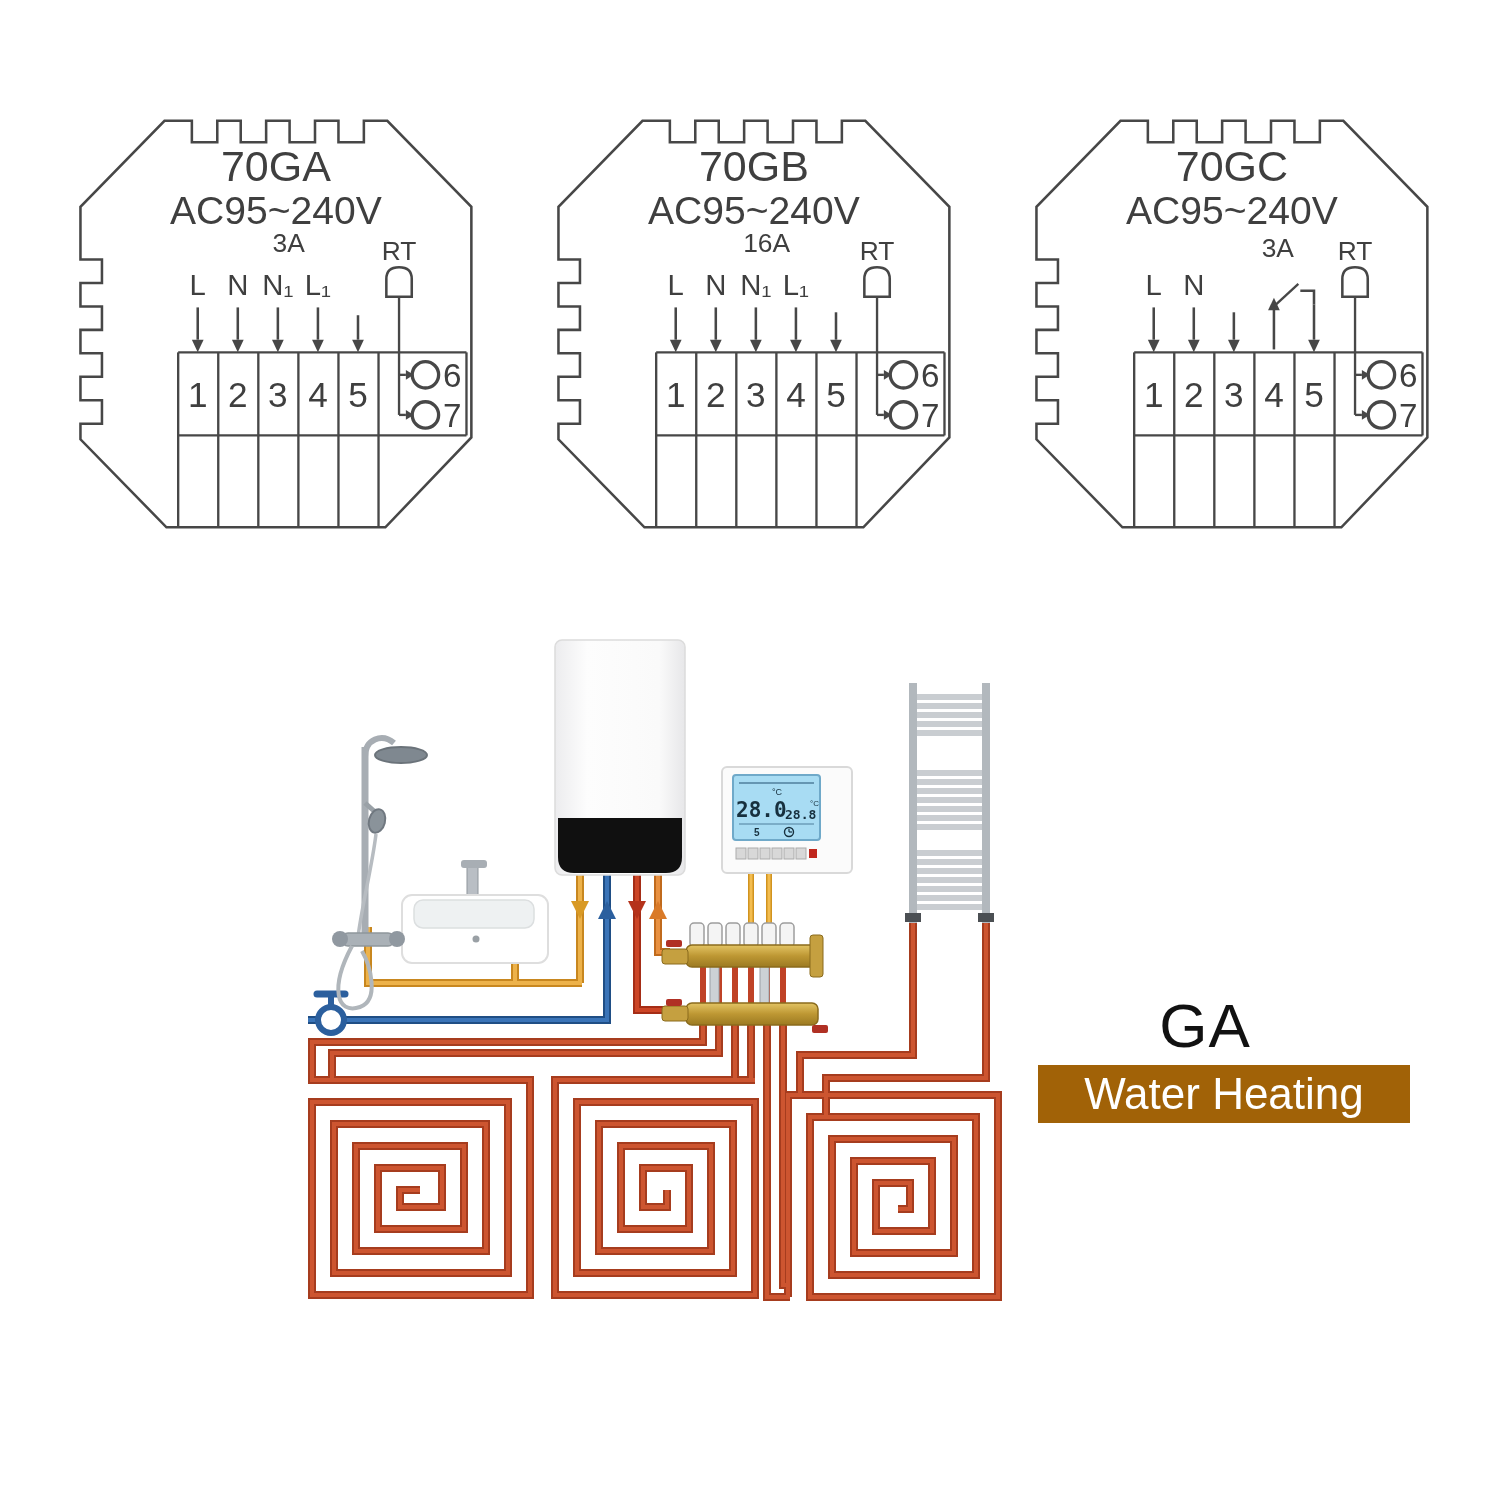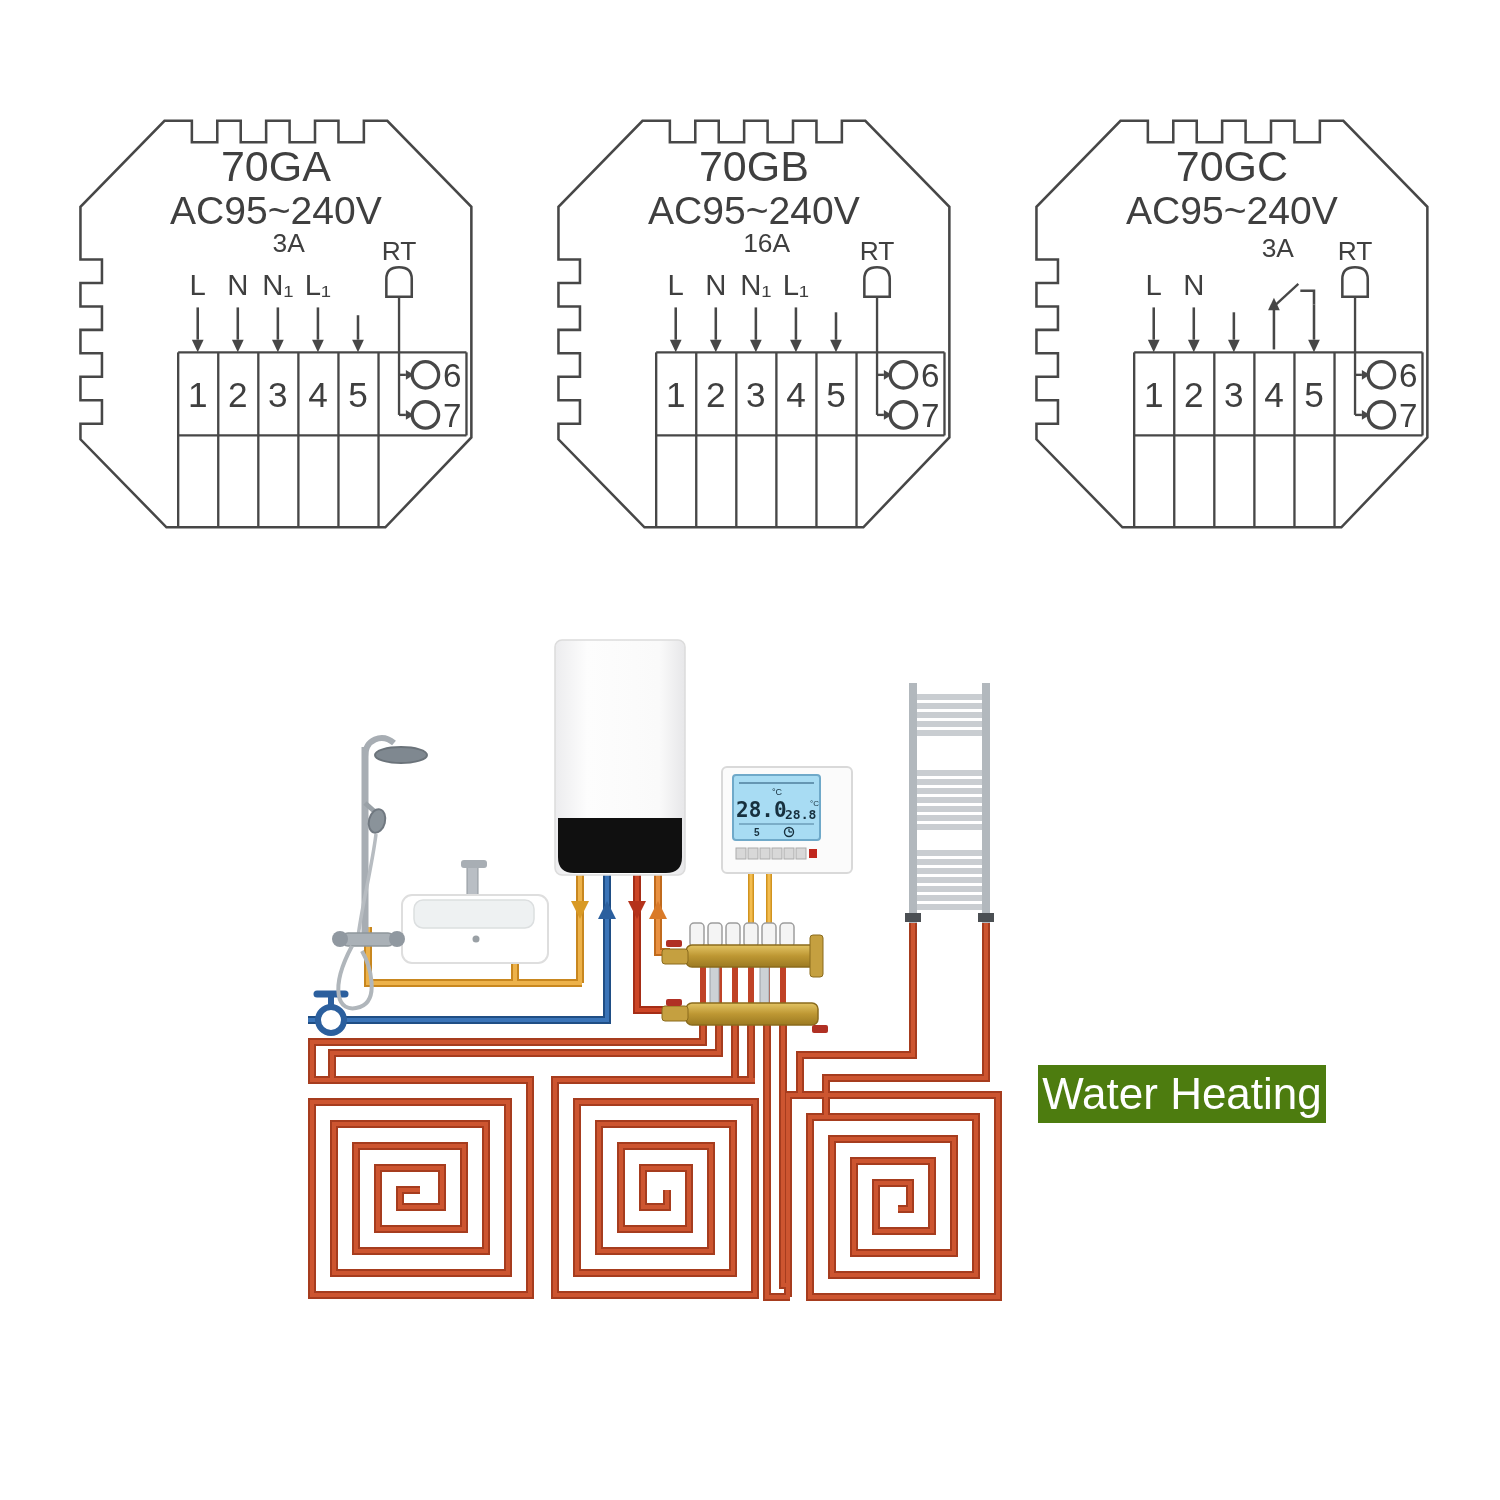--- a/index.html
+++ b/index.html
@@ -6,21 +6,21 @@
   body{width:1500px;font-family:"Liberation Sans",sans-serif;}
   .page{width:1500px;height:1500px;position:relative;background:#fff;overflow:hidden;}
   .diagrams-row{position:absolute;top:100px;left:0;width:1500px;display:flex;justify-content:center;gap:48px;}
   .wiring-svg{display:block;}
   .wiring-svg text{fill:#3f3f3f;font-family:"Liberation Sans",sans-serif;}
   .wire-label{font-family:"DejaVu Sans",sans-serif;}
   .system-section{position:absolute;top:605px;left:0;width:1500px;height:700px;}
   .system-svg{position:absolute;top:0;left:0;}
   .variant-label{position:absolute;left:1120px;top:385px;width:170px;text-align:center;
       font-size:62px;color:#111;letter-spacing:1px;}
-  .variant-tag{position:absolute;left:1038px;top:460px;width:288px;height:58px;background:#4d7c0f;
+  .variant-tag{position:absolute;left:1038px;top:460px;width:372px;height:58px;background:#a16207;
       color:#fff;font-size:44px;line-height:58px;text-align:center;}
   .caption{position:absolute;top:1330px;left:0;width:1500px;text-align:center;
       font-size:38px;color:#4a4a4a;}
 </style>
 </head>
 <body>
 
 <div class="page">
 
   <div class="diagrams-row">
@@ -360,16 +360,17 @@
             <line x1="913" y1="293" x2="986" y2="293"></line>
           <line x1="913" y1="302" x2="986" y2="302"></line>
         </g>
         <line x1="913" y1="78" x2="913" y2="318" stroke="#b2b8bd" stroke-width="8"></line>
         <line x1="986" y1="78" x2="986" y2="318" stroke="#b2b8bd" stroke-width="8"></line>
         <rect x="905" y="308" width="16" height="9" fill="#4b4f53"></rect>
         <rect x="978" y="308" width="16" height="9" fill="#4b4f53"></rect>
       </g>
     </svg>
 
+    <div class="variant-label">GA</div>
     <div class="variant-tag">Water Heating</div>
   </div>
 
 </div>
 
 </body></html>

